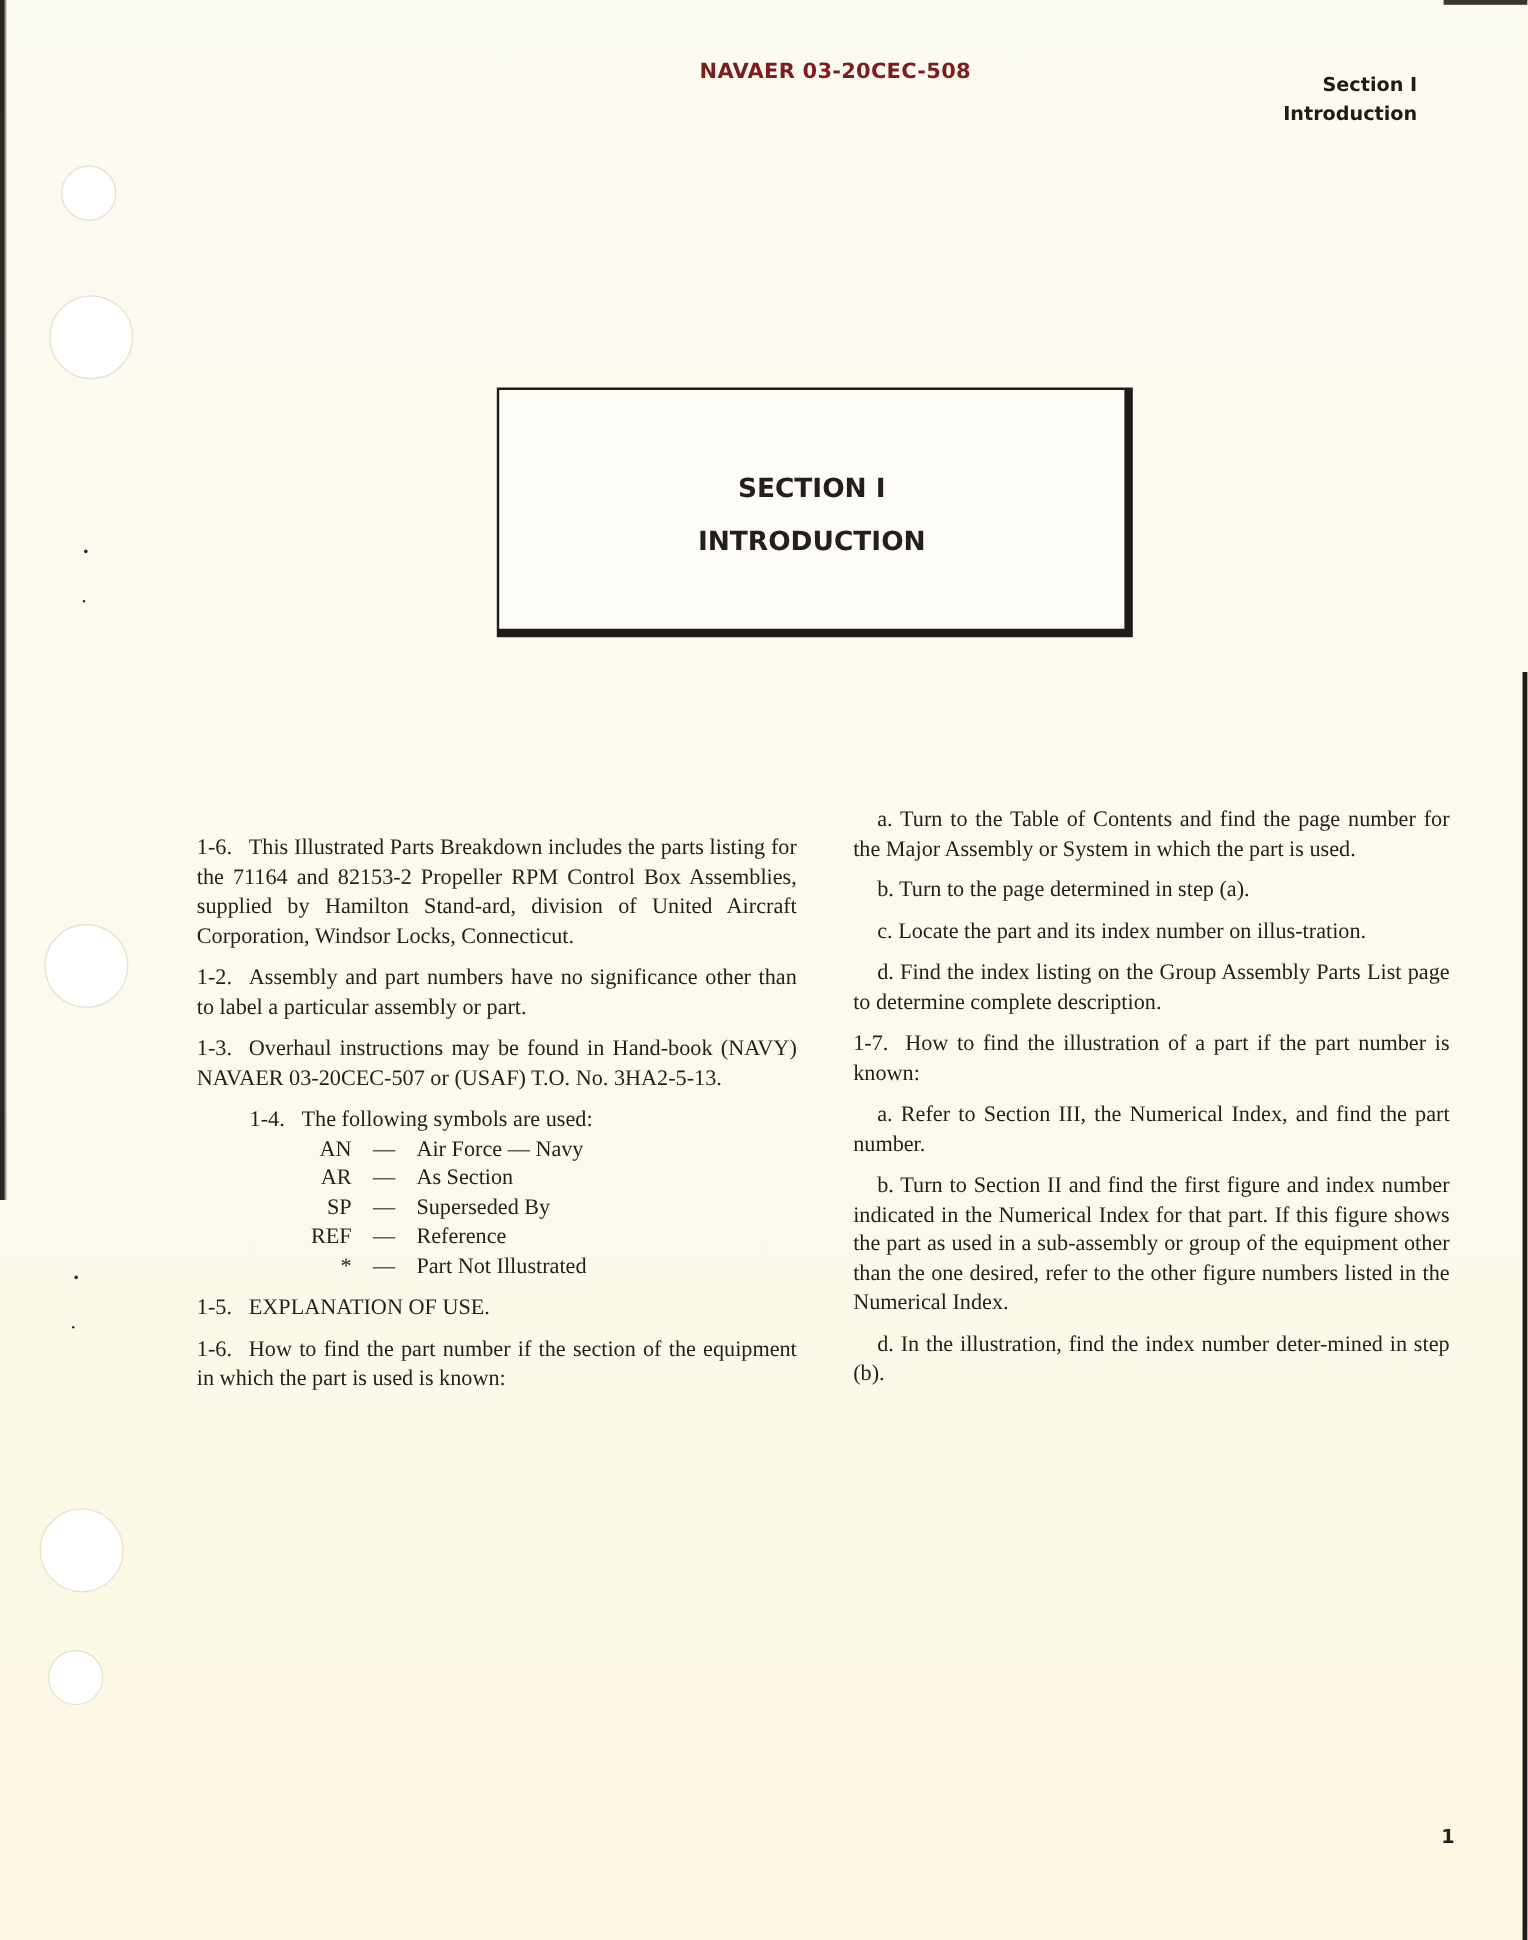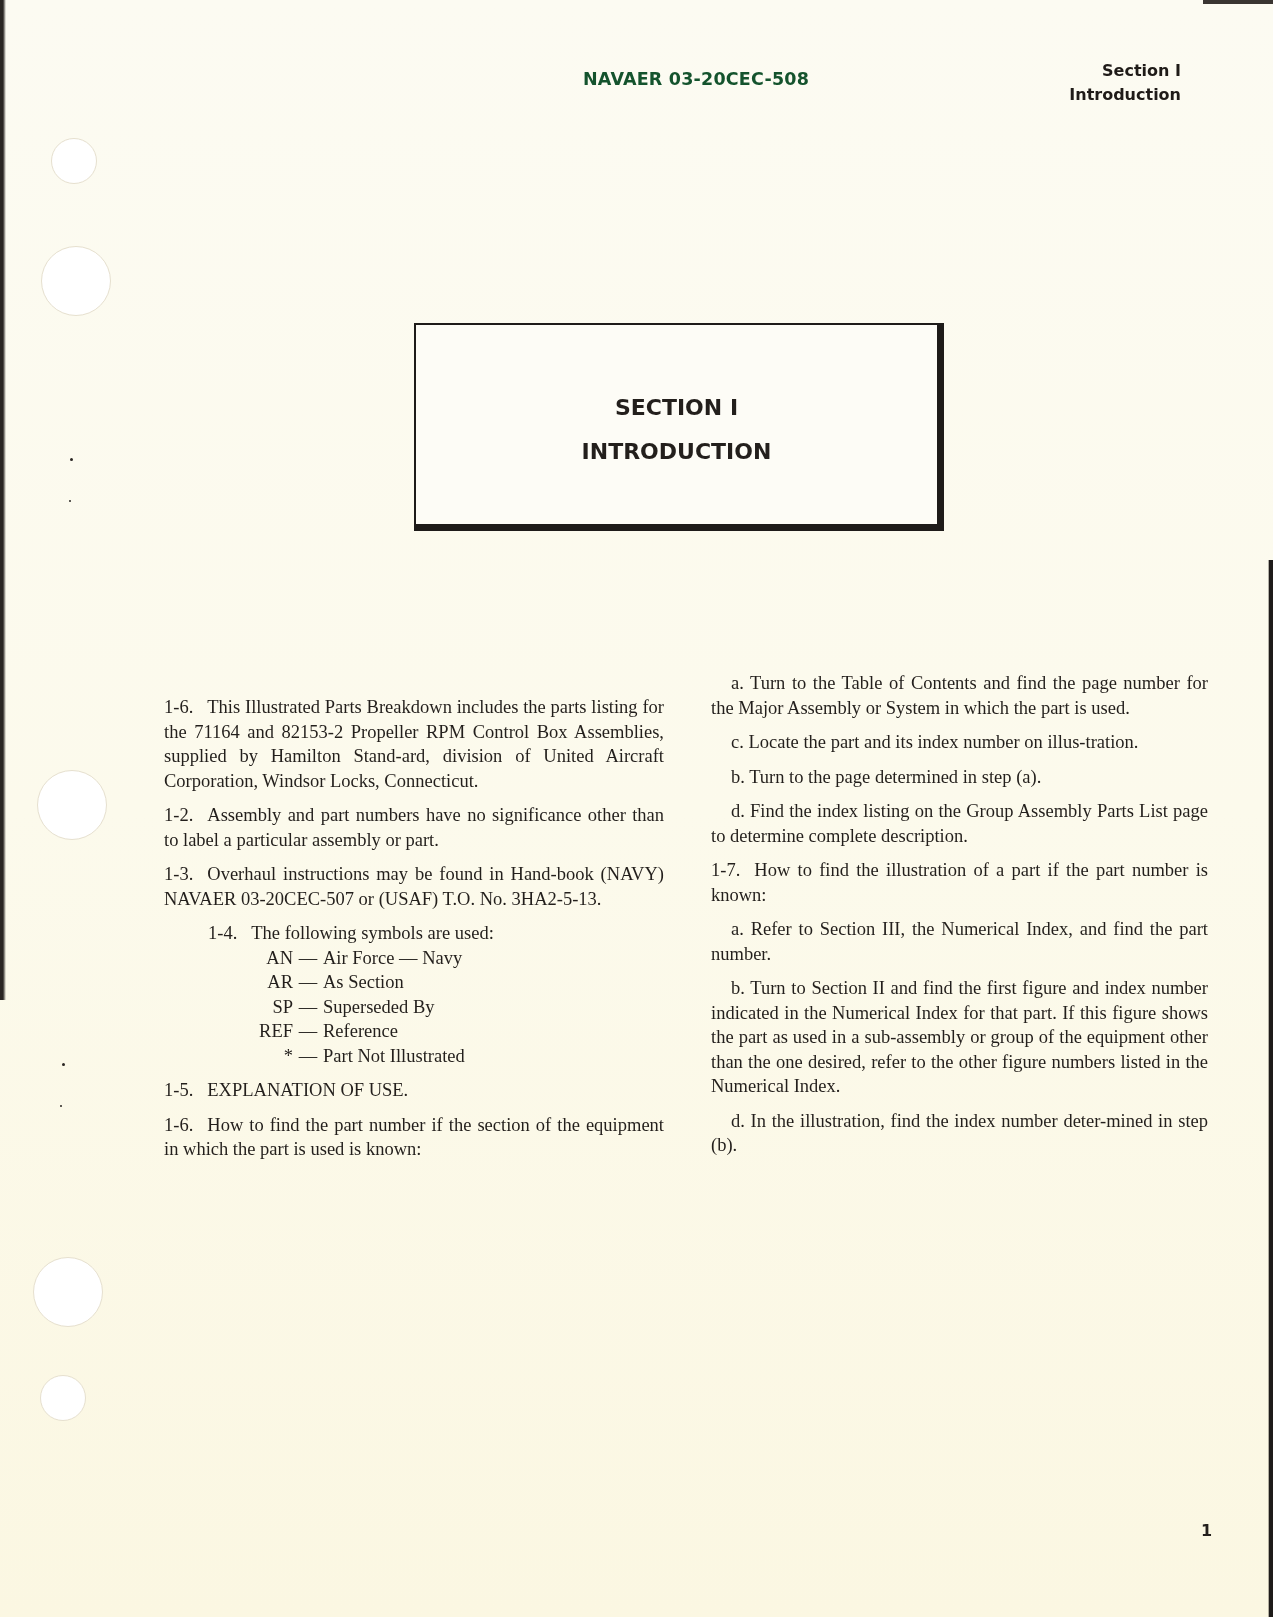--- a/index.html
+++ b/index.html
@@ -50,24 +50,24 @@
       background: #ffffff;
       border: 1px solid #e6e0cf;
     }
     .sans-bold {
       font-family: "DejaVu Sans", "Liberation Sans", sans-serif;
       font-weight: bold;
     }
     .header-left {
       position: absolute;
       left: 583px;
-      top: 69px;
+      top: 50px;
       font-size: 17.5px;
       letter-spacing: 0.2px;
-      color: #14532d;
+      color: #7f1d1d;
     }
     .header-right {
       position: absolute;
       right: 92px;
       top: 59px;
       text-align: right;
       font-size: 16px;
       line-height: 24px;
       color: #1f1b18;
     }
@@ -123,20 +123,21 @@
     }
     .sub {
       text-indent: 20px;
     }
     .symbols {
       margin: 0 0 10px 0;
     }
     .symbol-row {
       display: flex;
       height: 24.5px;
+      gap: 12px;
     }
     .symbol-row .abbr {
       width: 133px;
       text-align: right;
       padding-right: 4px;
       box-sizing: border-box;
     }
     .symbol-row .dash {
       width: 22px;
       text-align: center;
@@ -234,26 +235,26 @@
   <p class="para">
     <span class="num">1-6.</span><span>How to find the part number if the section of the equipment in which the part is used is known:</span>
   </p>
 </div>
 
 <div class="col col-right">
   <p class="para sub">
     <span>a.</span> <span>Turn to the Table of Contents and find the page number for the Major Assembly or System in which the part is used.</span>
   </p>
   <p class="para sub">
+    <span>b.</span> <span>Turn to the page determined in step (a).</span>
+  </p>
+  <p class="para sub">
     <span>c.</span> <span>Locate the part and its index number on illus-tration.</span>
   </p>
   <p class="para sub">
-    <span>b.</span> <span>Turn to the page determined in step (a).</span>
-  </p>
-  <p class="para sub">
     <span>d.</span> <span>Find the index listing on the Group Assembly Parts List page to determine complete description.</span>
   </p>
   <p class="para">
     <span class="num">1-7.</span><span>How to find the illustration of a part if the part number is known:</span>
   </p>
   <p class="para sub">
     <span>a.</span> <span>Refer to Section III, the Numerical Index, and find the part number.</span>
   </p>
   <p class="para sub">
     <span>b.</span> <span>Turn to Section II and find the first figure and index number indicated in the Numerical Index for that part. If this figure shows the part as used in a sub-assembly or group of the equipment other than the one desired, refer to the other figure numbers listed in the Numerical Index.</span>

